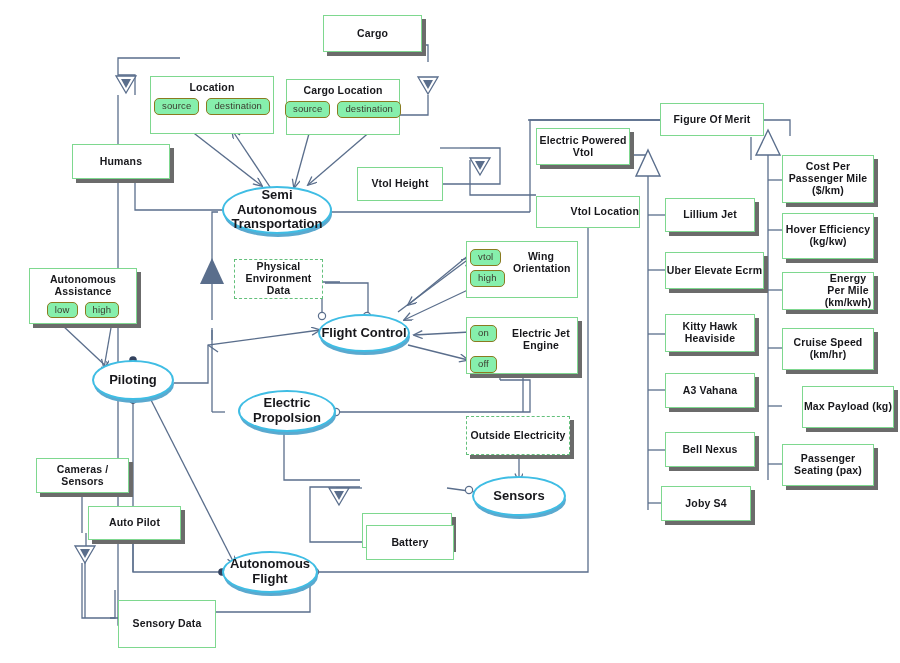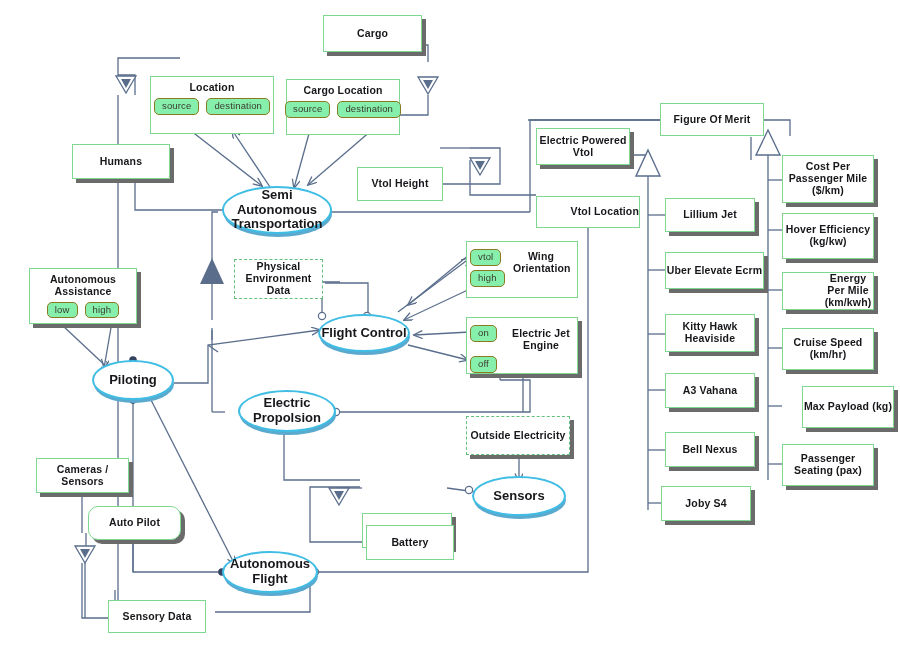--- a/index.html
+++ b/index.html
@@ -271,41 +271,41 @@
   </div>
 
   <div class="node box dashed shadow" style="left:466px;top:416px;width:104px;height:39px;">
     <span class="lbl">Outside Electricity</span>
   </div>
 
   <div class="node box shadow" style="left:36px;top:458px;width:93px;height:35px;">
     <span class="lbl">Cameras / Sensors</span>
   </div>
 
-  <div class="node box shadow" style="left:88px;top:506px;width:93px;height:34px;border-radius:10px;">
+  <div class="node box shadow" style="left:88px;top:506px;width:93px;height:34px;">
     <span class="lbl">Auto Pilot</span>
   </div>
 
   <div class="node box shadow" style="left:362px;top:471px;width:90px;height:35px;margin-top:42px;">
     <span class="lbl">Charge</span>
   </div>
 
   <div class="node box" style="left:366px;top:525px;width:88px;height:35px;">
     <span class="lbl">Battery</span>
   </div>
 
   <div class="node ellipse" style="left:472px;top:476px;width:94px;height:40px;">
     <span class="lbl">Sensors</span>
   </div>
 
   <div class="node ellipse" style="left:222px;top:551px;width:96px;height:42px;">
     <span class="lbl">Autonomous Flight</span>
   </div>
 
-  <div class="node box" style="left:108px;top:600px;width:98px;height:33px;">
+  <div class="node box" style="left:118px;top:600px;width:98px;height:48px;">
     <span class="lbl">Sensory Data</span>
   </div>
 
   <div class="node box shadow" style="left:665px;top:198px;width:90px;height:34px;">
     <span class="lbl">Lillium Jet</span>
   </div>
   <div class="node box shadow" style="left:665px;top:252px;width:99px;height:37px;">
     <span class="lbl">Uber Elevate Ecrm</span>
   </div>
   <div class="node box shadow" style="left:665px;top:314px;width:90px;height:38px;">

